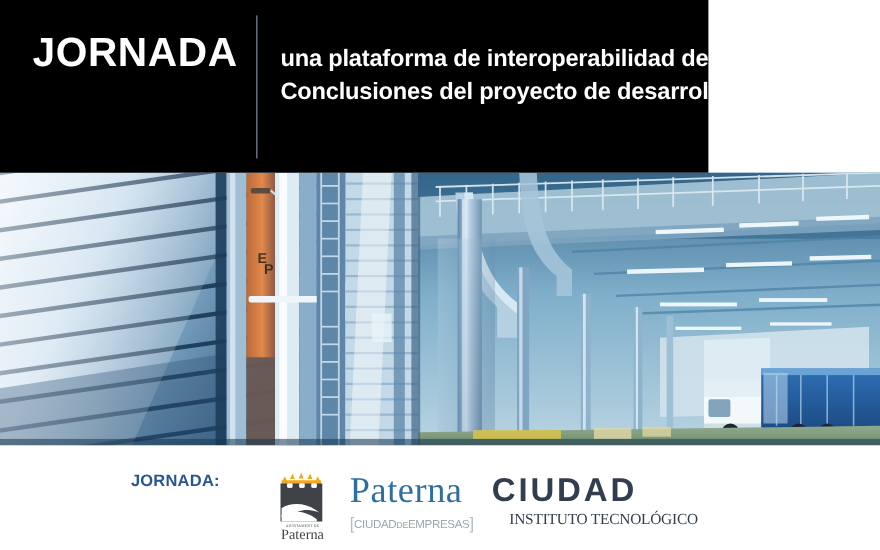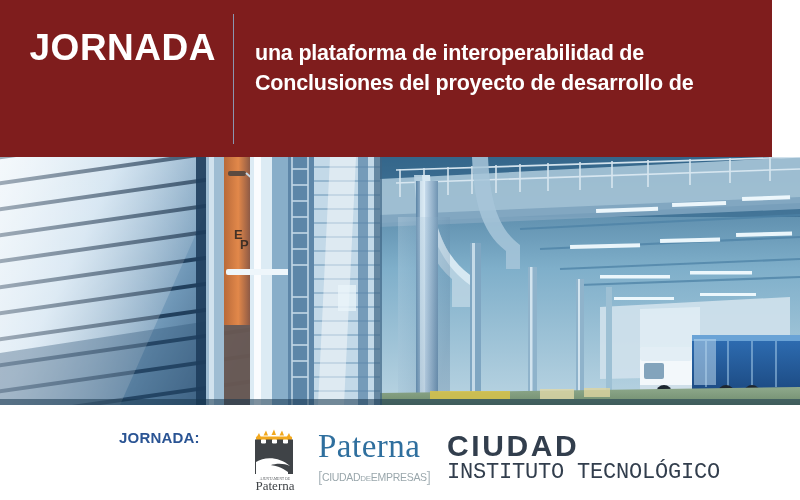--- a/index.html
+++ b/index.html
@@ -16,23 +16,23 @@
     height: 500px;
     overflow: hidden;
     background: #ffffff;
   }
 
   
   .header-band {
     position: absolute;
     left: 0;
     top: 0;
-    width: 772px;
+    width: 644px;
     height: 157px;
-    background: #7f1d1d;
+    background: #000000;
     z-index: 5;
   }
   .header-title {
     position: absolute;
     left: 0px;
     top: 27px;
     width: 216px;
     text-align: right;
     color: #ffffff;
     font-family: "Liberation Sans", sans-serif;
@@ -150,26 +150,27 @@
   }
   .aidimme-word {
     font-family: "Liberation Sans", sans-serif;
     font-weight: bold;
     font-size: 30px;
     line-height: 31px;
     letter-spacing: 2.6px;
     color: #323e4d;
   }
   .aidimme-sub {
-    font-family: Liberation Mono, monospace;
-    font-size: 22px;
+    font-family: Liberation Serif, serif;
+    font-size: 14px;
     line-height: 19px;
     letter-spacing: -0.2px;
     color: #323e4d;
     margin-top: 2px;
+    margin-left: 16px;
   }
 </style>
 </head>
 <body>
 
 <div id="poster">
 
   <div class="header-band">
     <div class="header-title">
       <span>JORNADA</span>

